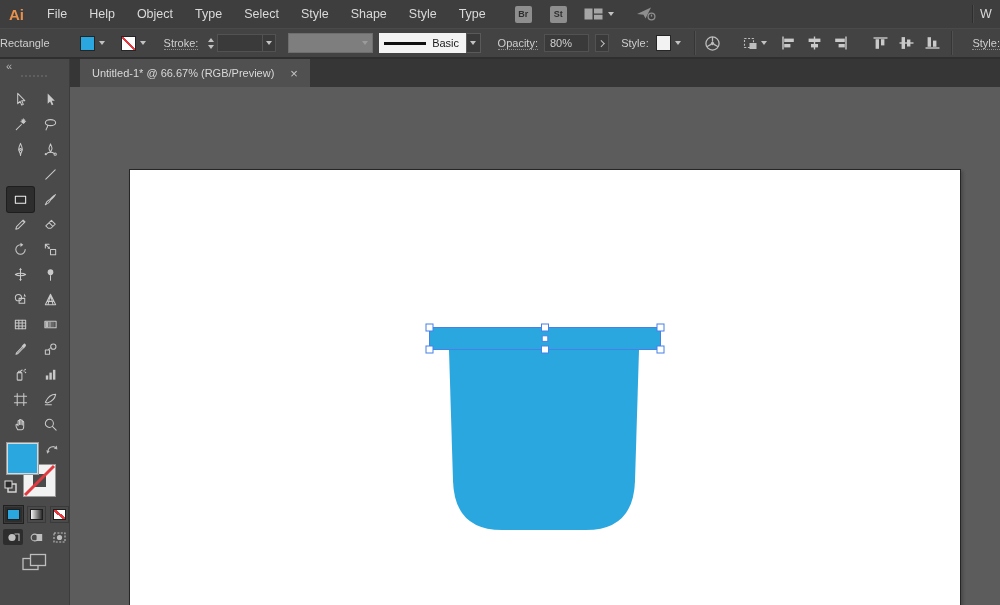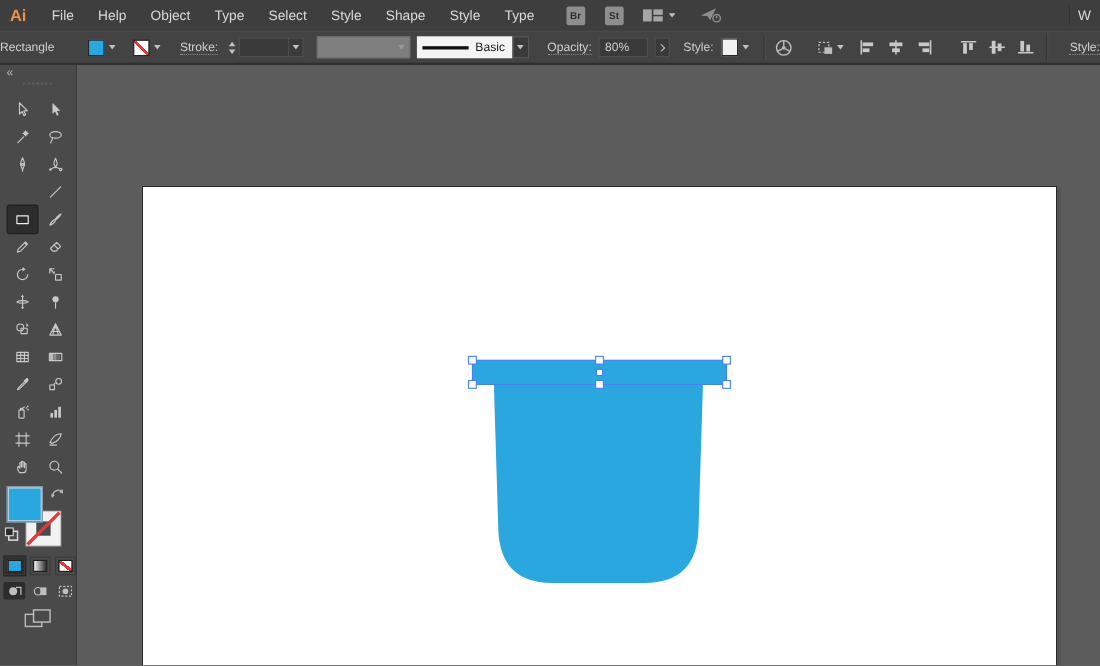--- a/index.html
+++ b/index.html
@@ -216,20 +216,26 @@
       <svg width="15" height="14" viewBox="0 0 15 14">
         <path d="M0.5 12 H14.5" stroke="#C9C9C9" stroke-width="1.4"></path>
         <rect x="2.6" y="1.2" width="3.4" height="9.6" fill="#C9C9C9"></rect>
         <rect x="8" y="4.6" width="3.4" height="6.2" fill="#C9C9C9"></rect>
       </svg>
     </span>
     <span class="vsep" style="margin-left:11px"></span>
     <span class="plink shape-label">Style:</span>
   </div>
 
+  <div class="tabstrip">
+    <div class="tab">
+      <span>Untitled-1* @ 66.67% (RGB/Preview)</span>
+      <span class="tab-close">×</span>
+    </div>
+  </div>
 
   <div class="toolbar">
     <div class="collapse">«</div>
     <div class="dragdots"></div>
 
     <div class="tools">
       <div class="tool">
         <svg width="15" height="15" viewBox="0 0 16 16">
           <path d="M5 1.5 L5 12.5 L7.6 10 L9.3 14 L11 13.2 L9.3 9.4 L12.6 9.2 Z"></path>
           </svg>

